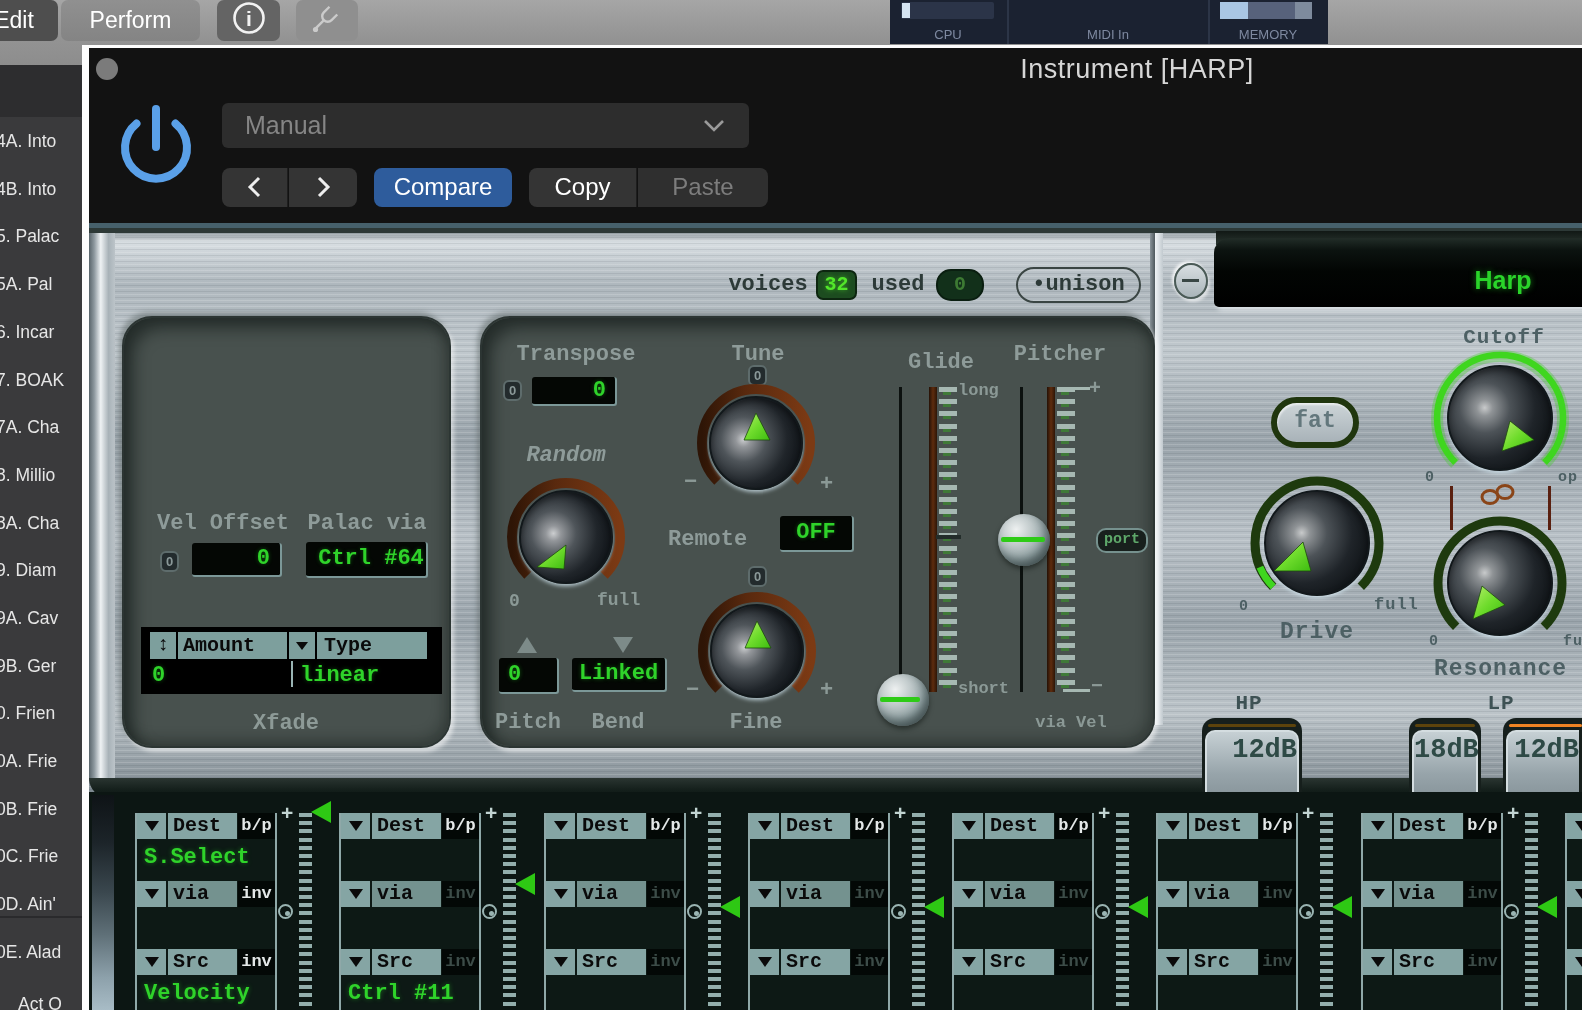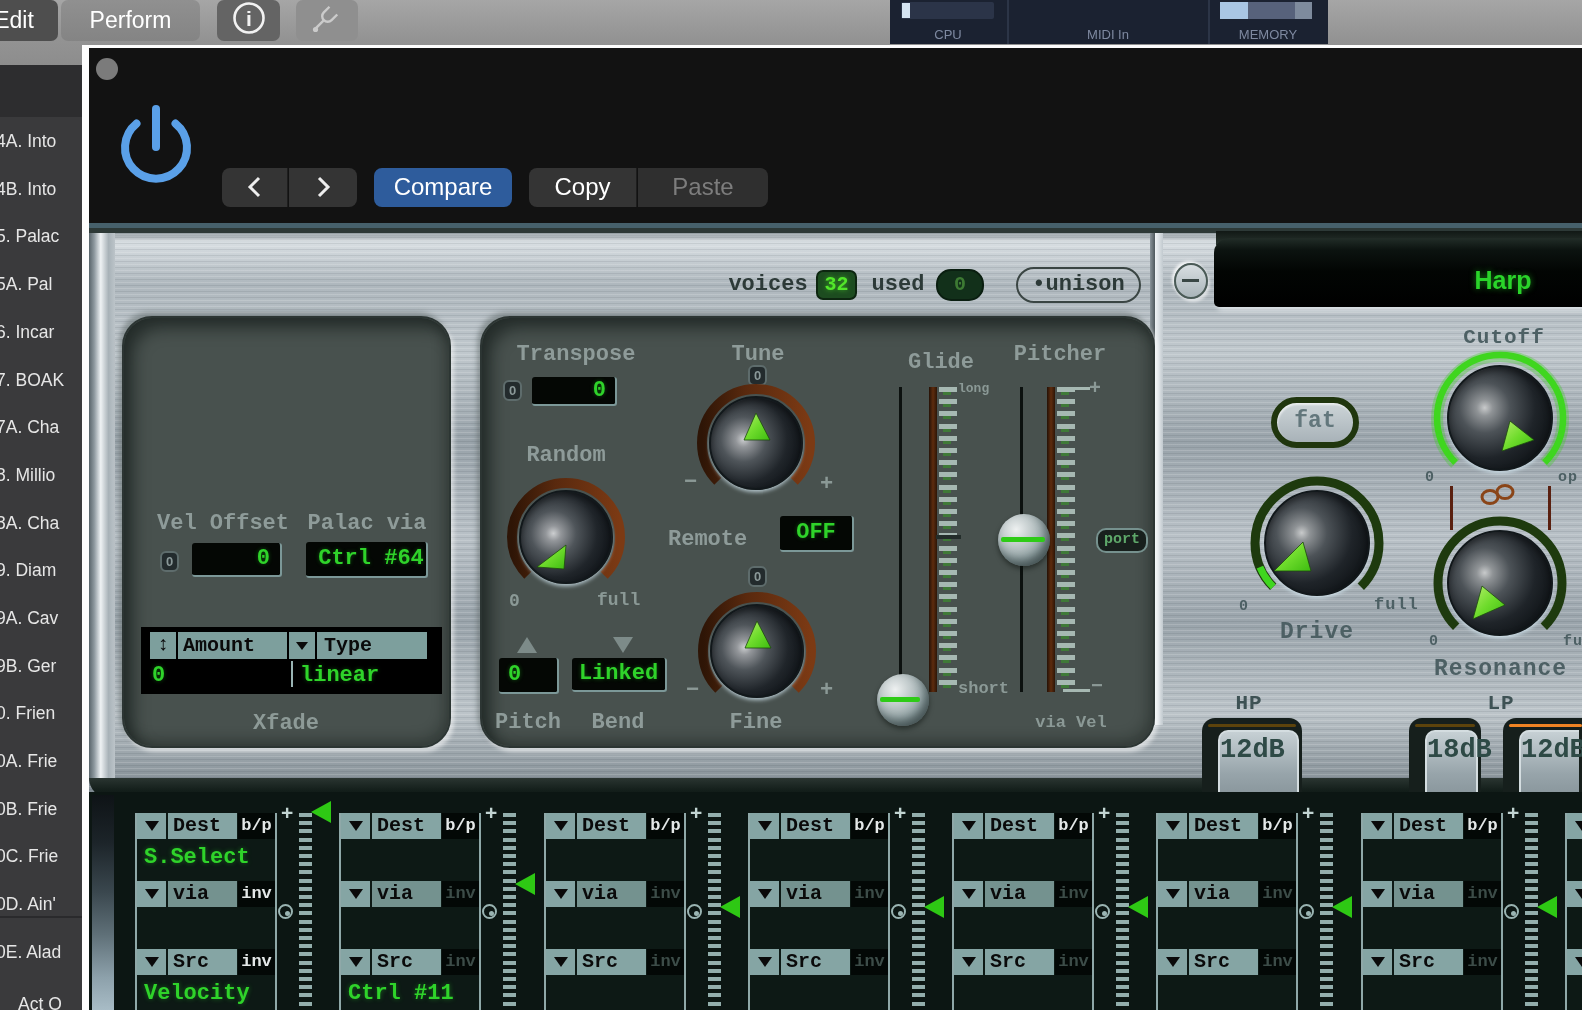--- a/index.html
+++ b/index.html
@@ -61,25 +61,29 @@
 <div class="abs mbar" style="left:1220px;width:92px"></div>
 <div class="abs" style="left:1220px;top:2px;width:28px;height:17px;background:#a9c6e4"></div>
 <div class="abs" style="left:1248px;top:2px;width:47px;height:17px;background:#57627b"></div>
 <div class="abs" style="left:1295px;top:2px;width:17px;height:17px;background:#7e8b9d"></div>
 <div class="abs" id="sidebar"></div>
 <div class="abs" id="sidehead" style="left:0;top:65px"></div>
 <div class="abs" id="sidediv"></div>
 <div class="abs" id="winborder"></div>
 <div class="abs" id="winhead"></div>
 <div class="abs" id="wincircle"></div>
+<div class="abs" id="wintitle">Instrument [HARP]</div>
 <div class="abs" style="left:119px;top:105px"><svg width="74" height="82" viewBox="0 0 74 82">
         <g stroke="#5aa0e8" stroke-width="8" fill="none" stroke-linecap="round">
           <path d="M17.5 18.6 A31 31 0 1 0 56.5 18.6"></path>
           <path d="M37 4 L37 42"></path>
         </g>
+      </svg></div>
+<div class="abs" id="manual">Manual<svg width="22" height="14" viewBox="0 0 22 14" style="position:absolute;right:24px;top:16px">
+        <path d="M2 2 L11 11 L20 2" stroke="#9a9a9a" stroke-width="2.6" fill="none"></path>
       </svg></div>
 <div class="abs hbtn" id="navL"><svg width="20" height="22" viewBox="0 0 20 22" style="margin-top:8px">
         <path d="M14 2 L5 11 L14 20" stroke="#eee" stroke-width="3" fill="none"></path>
       </svg></div>
 <div class="abs hbtn" id="navR"><svg width="20" height="22" viewBox="0 0 20 22" style="margin-top:8px">
         <path d="M6 2 L15 11 L6 20" stroke="#eee" stroke-width="3" fill="none"></path>
       </svg></div>
 <div class="abs hbtn" id="btnCompare">Compare</div>
 <div class="abs hbtn" id="btnCopy">Copy</div>
 <div class="abs hbtn" id="btnPaste">Paste</div>
@@ -165,21 +169,21 @@
 <div class="abs" style="left:152px;top:663px;color:#2fd32a;font-weight:bold;font-family:'Liberation Mono',monospace;font-size:22px;text-shadow:0 0 4px rgba(40,220,40,.35);">0</div>
 <div class="abs" style="left:300px;top:663px;color:#2fd32a;font-weight:bold;font-family:'Liberation Mono',monospace;font-size:22px;text-shadow:0 0 4px rgba(40,220,40,.35);">linear</div>
 <div class="abs plabel" style="left:226px;top:711px;width:120px;text-align:center;color:#8d9a97;">Xfade</div>
 
 <div class="abs panel" style="left:480px;width:675px"></div>
 <div class="abs plabel" style="left:506px;top:342px;width:140px;text-align:center;">Transpose</div>
 <div class="abs sled" style="left:503px;top:380px;">0</div>
 <div class="abs lcd" style="left:532px;top:377px;width:85px;height:29px;text-align:right;padding-right:9px;line-height:27px;">0</div>
 <div class="abs plabel" style="left:688px;top:342px;width:140px;text-align:center;">Tune</div>
 <div class="abs sled" style="left:748px;top:365px;">0</div>
-<div class="abs plabel" style="left:496px;top:443px;width:140px;text-align:center;">Random</div>
+<div class="abs plabel" style="left:496px;top:443px;width:140px;text-align:center;font-style:italic;">Random</div>
 <div class="abs plabel" style="left:668px;top:527px;">Remote</div>
 <div class="abs lcd" style="left:780px;top:516px;width:74px;height:36px;text-align:center;line-height:34px;">OFF</div>
 <div class="abs sled" style="left:748px;top:566px;">0</div>
 <div class="abs tick" style="left:509px;top:591px;">0</div>
 <div class="abs tick" style="left:597px;top:590px;">full</div>
 <div class="abs tick" style="left:684px;top:470px;font-size:22px;">−</div>
 <div class="abs tick" style="left:820px;top:472px;font-size:22px;">+</div>
 <div class="abs tick" style="left:686px;top:678px;font-size:22px;">−</div>
 <div class="abs tick" style="left:820px;top:678px;font-size:22px;">+</div>
 <div class="abs" style="left:517px;top:637px;width:0;height:0;border-left:10px solid transparent;border-right:10px solid transparent;border-bottom:16px solid #7d8b89;"></div>
@@ -212,21 +216,21 @@
 <div class="abs knobS" style="left:710px;top:604px"></div>
 <svg class="abs" style="left:687px;top:581px" width="140" height="140">
       <polygon class="gtri" points="70,40 84,67 58,67"></polygon>
     </svg>
 
 <div class="abs" style="left:899px;top:387px;width:3px;height:305px;background:#0c110f;"></div>
 <div class="abs" style="left:929px;top:387px;width:8px;height:305px;background:linear-gradient(90deg,#241106,#5e2c0e,#2e1607);"></div>
 <div class="abs" style="left:939px;top:387px;width:18px;height:305px;background:repeating-linear-gradient(180deg,#a6b8b2 0 5px,rgba(0,0,0,0) 5px 12.2px);"></div>
 <div class="abs" style="left:943px;top:392px;width:8px;height:300px;background:repeating-linear-gradient(180deg,#3f7a38 0 3px,rgba(0,0,0,0) 3px 12.2px);"></div>
 <div class="abs" style="left:936px;top:535px;width:25px;height:4px;background:#232d2a;"></div>
-<div class="abs tick" style="left:958px;top:381px;font-size:13px;">long</div>
+<div class="abs tick" style="left:958px;top:381px;font-size:17px;">long</div>
 <div class="abs tick" style="left:958px;top:679px;font-size:17px;">short</div>
 <div class="abs" style="left:1020px;top:387px;width:3px;height:305px;background:#0c110f;"></div>
 <div class="abs" style="left:1047px;top:387px;width:8px;height:305px;background:linear-gradient(90deg,#241106,#5e2c0e,#2e1607);"></div>
 <div class="abs" style="left:1057px;top:387px;width:18px;height:305px;background:repeating-linear-gradient(180deg,#a6b8b2 0 5px,rgba(0,0,0,0) 5px 12.2px);"></div>
 <div class="abs" style="left:1061px;top:392px;width:8px;height:300px;background:repeating-linear-gradient(180deg,#3f7a38 0 3px,rgba(0,0,0,0) 3px 12.2px);"></div>
 <div class="abs" style="left:1063px;top:387px;width:27px;height:3px;background:#a6b8b2;"></div>
 <div class="abs" style="left:1063px;top:689px;width:27px;height:3px;background:#a6b8b2;"></div>
 <div class="abs tick" style="left:1089px;top:377px;font-size:20px;">+</div>
 <div class="abs tick" style="left:1091px;top:675px;font-size:20px;">−</div>
 <div class="abs" style="left:1096px;top:528px;width:52px;height:25px;border:2px solid #76918e;border-radius:10px;background:#18201d;color:#5ea86a;font-family:'Liberation Mono',monospace;font-size:15px;font-weight:bold;text-align:center;line-height:20px;">port</div>
@@ -288,21 +292,21 @@
       <polygon class="gtri" points="57,78 80,97 48,111"></polygon>
     </svg>
 <div class="abs dlabel" style="left:1429px;top:633px;font-size:15px;">0</div>
 <div class="abs dlabel" style="left:1563px;top:633px;font-size:15px;">fu</div>
 <div class="abs dlabel" style="left:1428px;top:656px;width:145px;text-align:center;font-size:23px;">Resonance</div>
 <div class="abs dlabel" style="left:1209px;top:692px;width:80px;text-align:center;color:#3e5254;">HP</div>
 <div class="abs dlabel" style="left:1461px;top:692px;width:80px;text-align:center;color:#3e5254;">LP</div>
 <style>
 .ftab{top:718px;height:74px;background:#161f1c;border-radius:13px 13px 0 0;}
 .ftab .amber{position:absolute;left:6px;top:6px;right:6px;height:3px;background:#5c430c;border-radius:2px;}
-.ftab .body{position:absolute;left:3px;top:12px;right:3px;bottom:0;border:2px solid #d4dde0;border-bottom:none;border-radius:10px 10px 0 0;background:linear-gradient(180deg,#c6d0d4,#97a4aa 70%,#8b989e);color:#2e4a46;font-family:'Liberation Mono',monospace;font-size:27px;font-weight:bold;text-align:left;line-height:37px;margin-left:13px;}
+.ftab .body{position:absolute;left:3px;top:12px;right:3px;bottom:0;border:2px solid #d4dde0;border-bottom:none;border-radius:10px 10px 0 0;background:linear-gradient(180deg,#c6d0d4,#97a4aa 70%,#8b989e);color:#2e4a46;font-family:'Liberation Mono',monospace;font-size:27px;font-weight:bold;text-align:right;line-height:37px;}
 #matrix{left:89px;top:792px;width:1493px;height:218px;background:#0c1613;}
 #matbevel{left:92px;top:795px;width:22px;height:215px;background:linear-gradient(180deg,#0e1316 0%,#1c2429 22%,#3a474e 45%,#5f7078 65%,#8da1ab 85%,#a8bcc6 100%);}
 .mcol{top:813px;width:142px;height:197px;border-left:2px solid #8fa8a8;border-right:2px solid #8fa8a8;background:#0d1915;}
 .mrow{position:absolute;left:0;width:138px;height:17px;}
 .mcell{position:absolute;top:0;height:26px;background:#85a5a4;color:#0a0a0a;font-weight:bold;font-family:'Liberation Mono',monospace;font-size:20px;line-height:26px;}
 .mdk{position:absolute;top:0;height:26px;background:#030806;color:#e4e8e8;font-weight:bold;font-family:'Liberation Mono',monospace;font-size:17px;text-align:center;line-height:26px;}
 .mgrn{position:absolute;color:#2fd32a;font-weight:bold;font-family:'Liberation Mono',monospace;font-size:22px;text-shadow:0 0 5px rgba(40,220,40,.4);white-space:nowrap;}
 .mlad{top:813px;width:13px;height:197px;background:repeating-linear-gradient(180deg,#93aeac 0 4px,rgba(0,0,0,0) 4px 8.2px);}
 .mplus{top:801px;color:#c2d4d2;font-size:21px;font-weight:bold;}
 .mknob{top:904px;width:15px;height:15px;border-radius:50%;border:2px solid #9ab4b2;background:#0c1613;}

